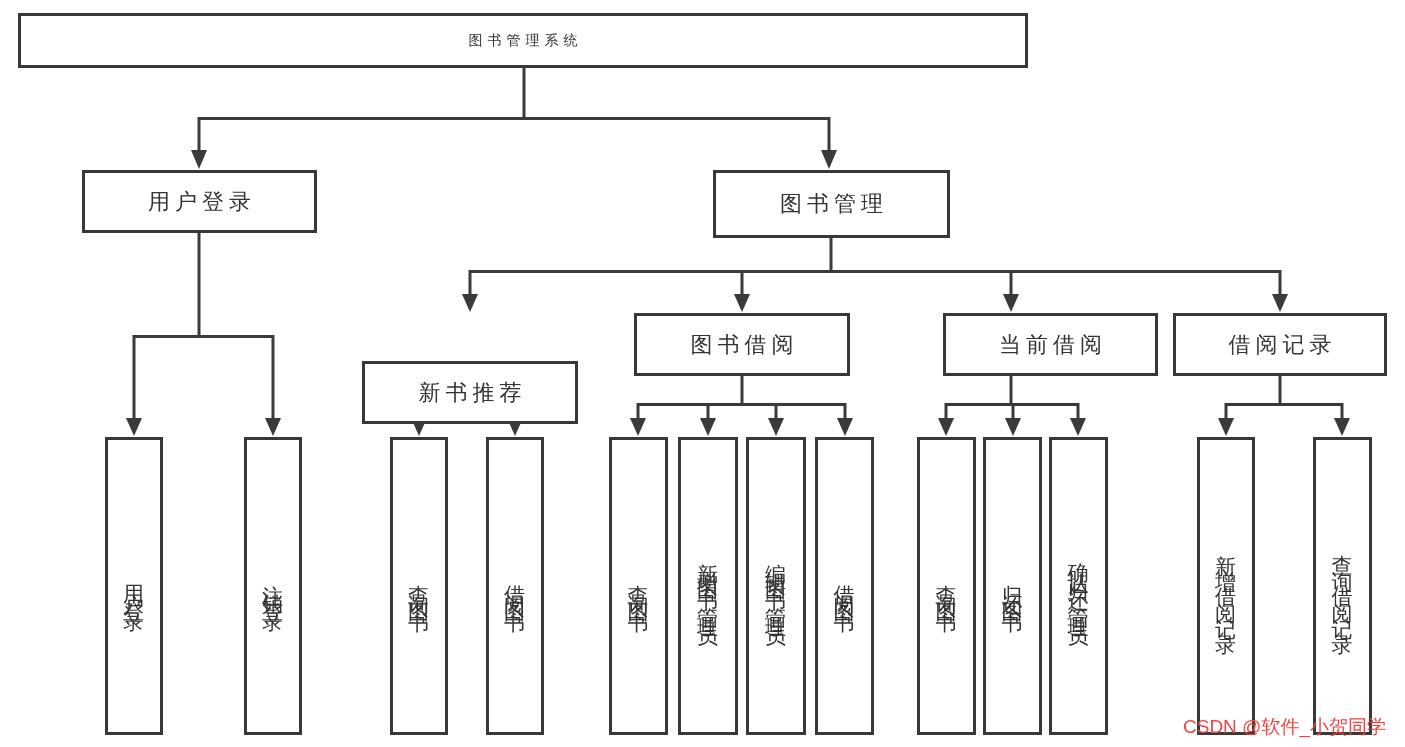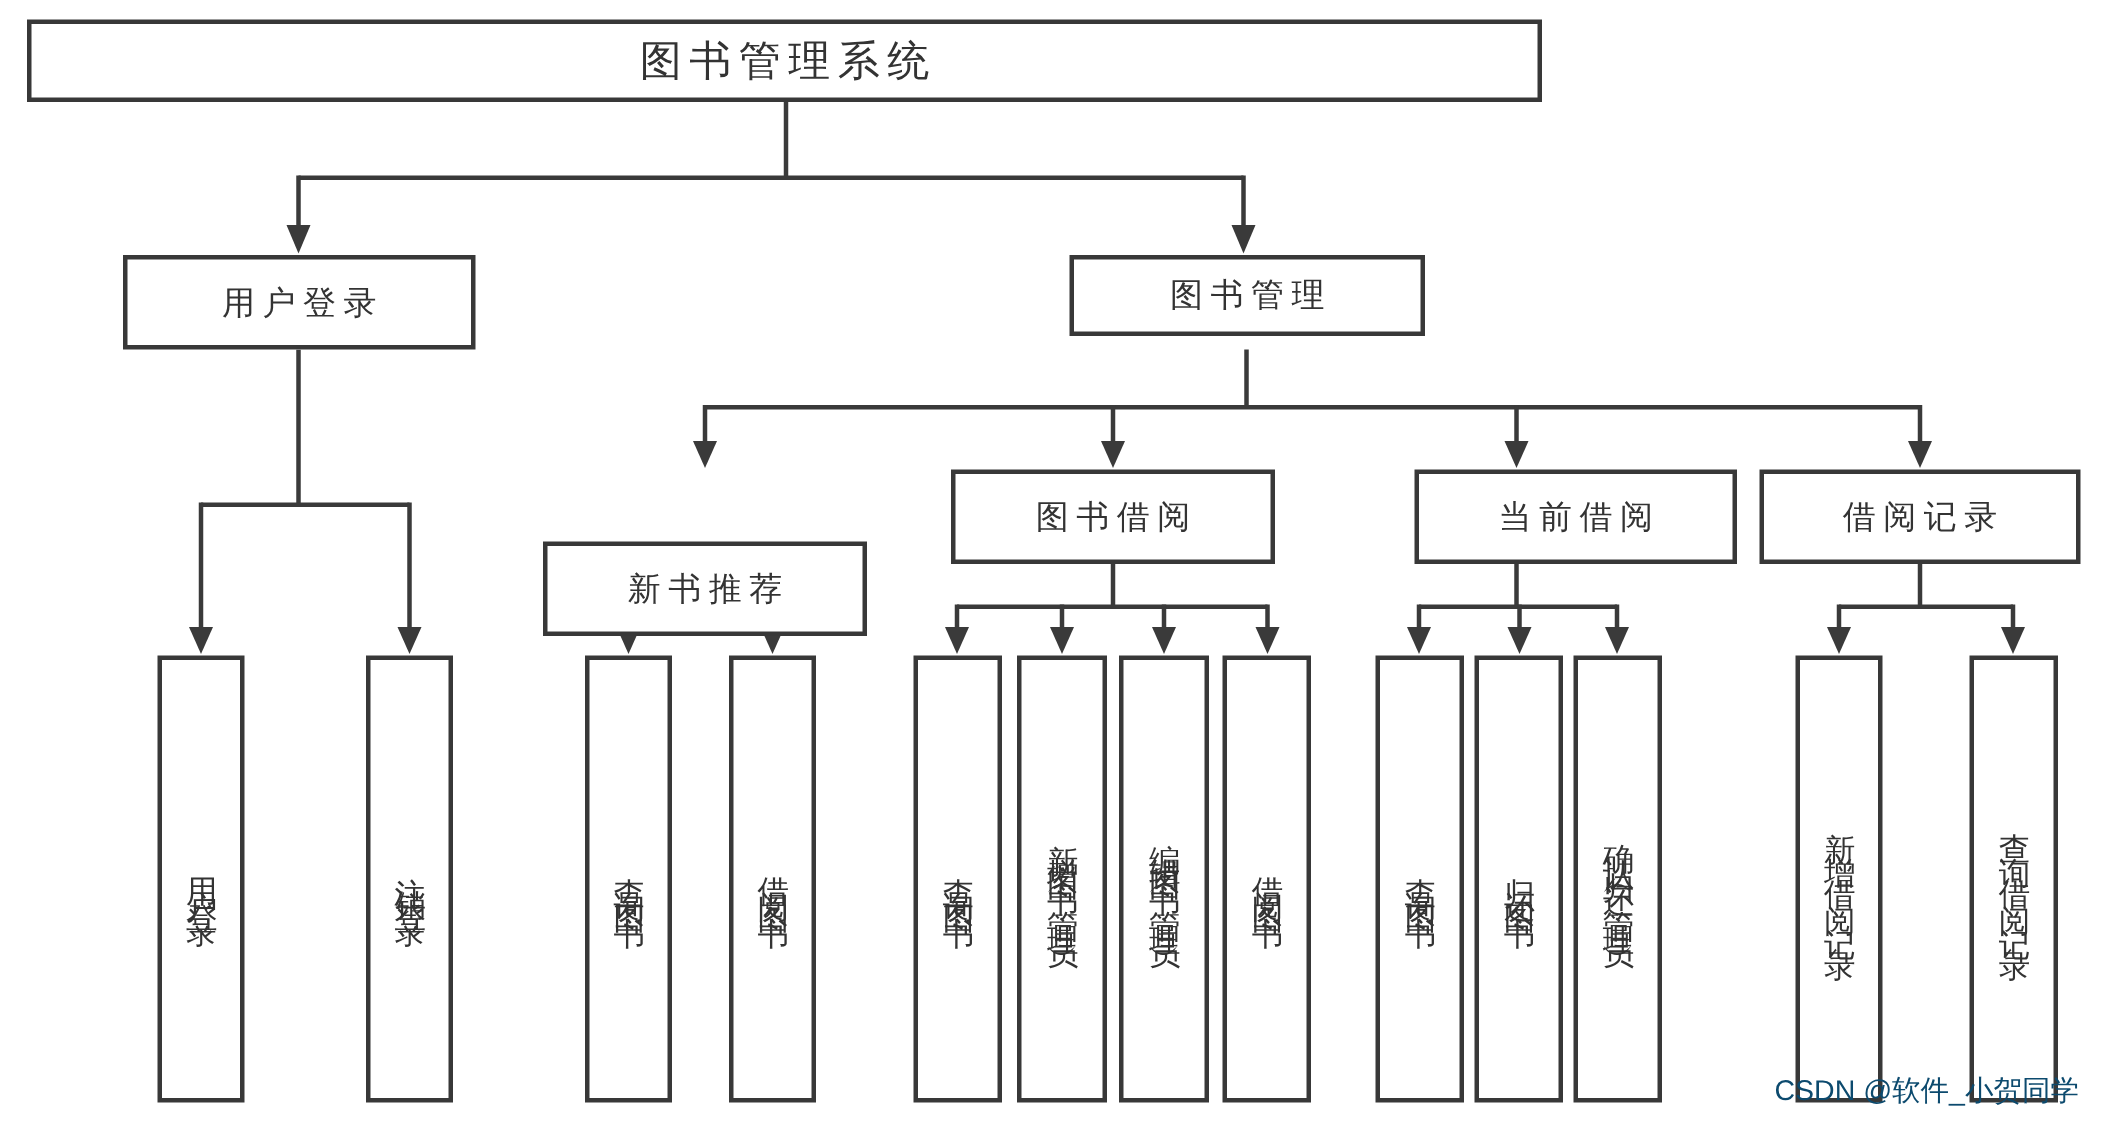--- a/index.html
+++ b/index.html
@@ -34,34 +34,34 @@
     align-items: center;
     justify-content: center;
     color: #333333;
   }
   .box.hbox .lbl {
     font-size: 22px;
     letter-spacing: 5px;
     text-indent: 5px; 
     white-space: nowrap;
   }
-  .box.root .lbl { font-size: 28px; }
+  .box.root .lbl { font-size: 14px; }
   .box.leaf .lbl {
     writing-mode: vertical-rl;
     font-size: 21px;
     letter-spacing: 9px;
     line-height: 1;
   }
   .box.leaf .lbl.sp-lg { letter-spacing: 16px; }
   .watermark {
     position: absolute;
     left: 1183px;
     top: 714px;
     font-size: 19px;
-    color: #0c4a6e;
+    color: #ef4444;
     white-space: nowrap;
     z-index: 5;
   }
 </style>
 </head>
 <body>
 
 <div class="canvas">
 
   <svg class="connectors" viewBox="0 0 1405 747" xmlns="http://www.w3.org/2000/svg">
@@ -126,21 +126,21 @@
     <polygon points="1334,418 1350,418 1342,436"></polygon>
   </svg>
 
   <div class="box hbox root" style="left:18px; top:13px; width:1010px; height:55px;">
     <span class="lbl">图书管理系统</span>
   </div>
 
   <div class="box hbox" style="left:82px; top:170px; width:235px; height:63px;">
     <span class="lbl">用户登录</span>
   </div>
-  <div class="box hbox" style="left:713px; top:170px; width:237px; height:54px;">
+  <div class="box hbox" style="left:713px; top:170px; width:237px; height:68px;">
     <span class="lbl">图书管理</span>
   </div>
 
   <div class="box hbox" style="left:362px; top:313px; width:216px; height:63px;margin-top:48px;">
     <span class="lbl">新书推荐</span>
   </div>
   <div class="box hbox" style="left:634px; top:313px; width:216px; height:63px;">
     <span class="lbl">图书借阅</span>
   </div>
   <div class="box hbox" style="left:903px; top:313px; width:215px; height:63px;margin-left:40px;">

